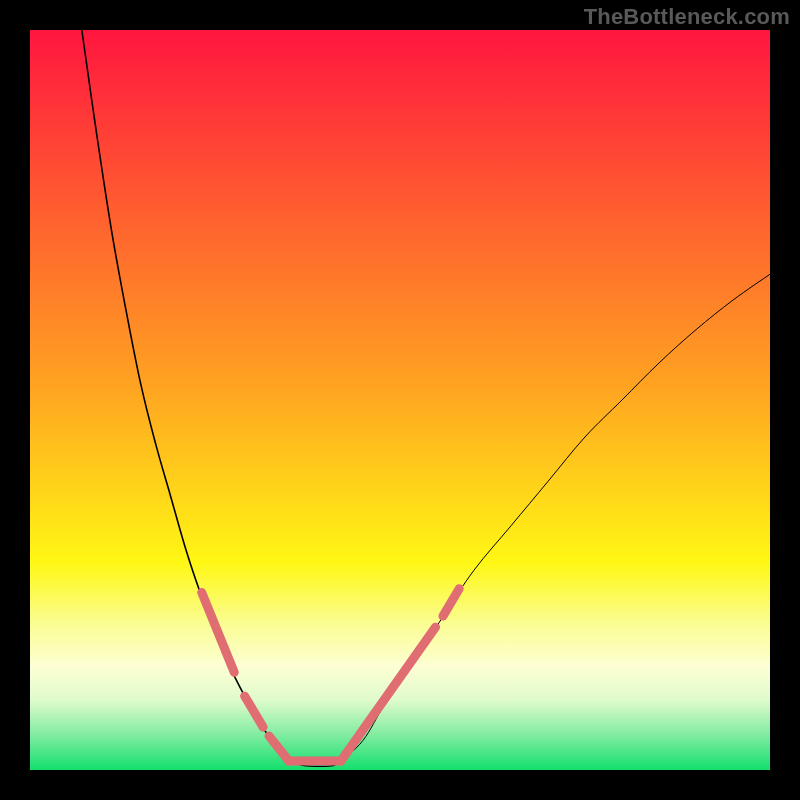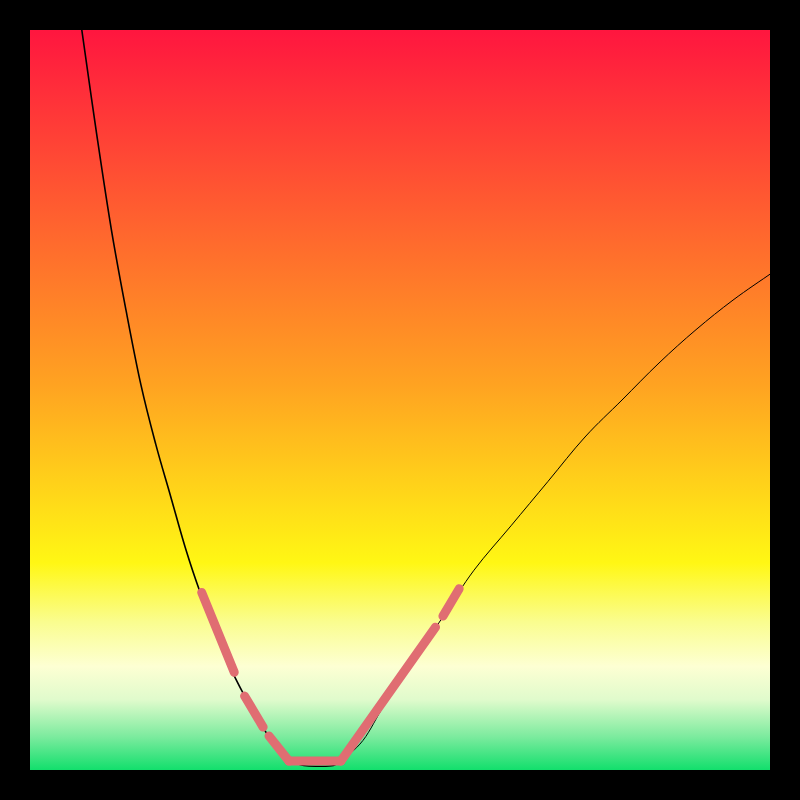--- a/index.html
+++ b/index.html
@@ -40,20 +40,21 @@
     left: 0; top: 0;
     width: 740px;
     height: 740px;
     display: block;
   }
 </style>
 </head>
 <body>
 
 <div class="frame">
+  <div class="watermark">TheBottleneck.com</div>
   <div class="plot-area">
     <svg id="plot-svg" viewBox="0 0 740 740" preserveAspectRatio="none">
         <defs>
           <linearGradient id="bg-grad" x1="0" y1="0" x2="0" y2="1">
             <stop offset="0.00%" stop-color="#ff163f"></stop>
             <stop offset="48.00%" stop-color="#ffa321"></stop>
             <stop offset="72.00%" stop-color="#fff714"></stop>
             <stop offset="80.00%" stop-color="#fafd8f"></stop>
             <stop offset="86.00%" stop-color="#fdffd3"></stop>
             <stop offset="90.50%" stop-color="#e0fbcc"></stop>

